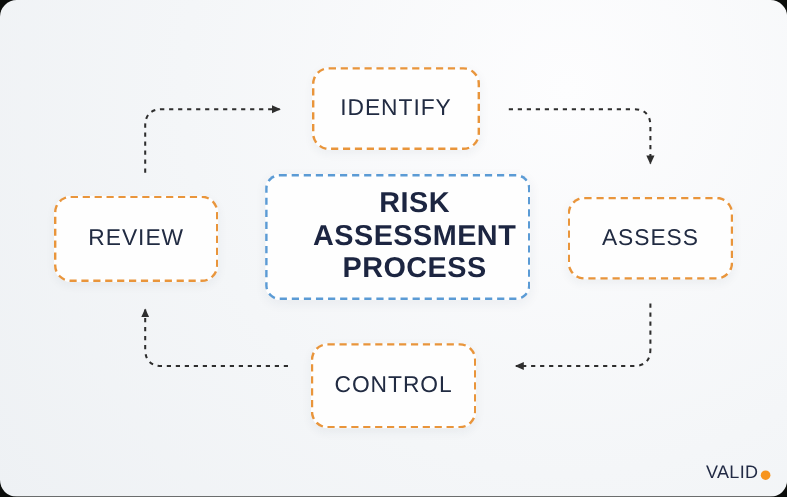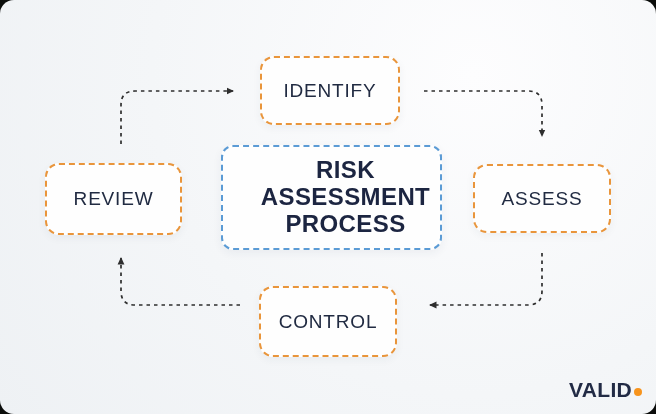--- a/index.html
+++ b/index.html
@@ -65,22 +65,22 @@
     box-shadow: 0 3px 10px rgba(40, 55, 80, 0.06);
     padding-left: 28px;
   }
   .brand {
     position: absolute;
     right: 14px;
     bottom: 12px;
     display: flex;
     align-items: baseline;
     color: #222b45;
-    font-size: 21px;
-    font-weight: bold;
+    font-size: 15px;
+    font-weight: normal;
     letter-spacing: 0.3px;
   }
   .brand-dot {
     width: 8px;
     height: 8px;
     border-radius: 50%;
     background: #f7941d;
     margin-left: 2px;
     align-self: center;
     margin-top: 4px;

